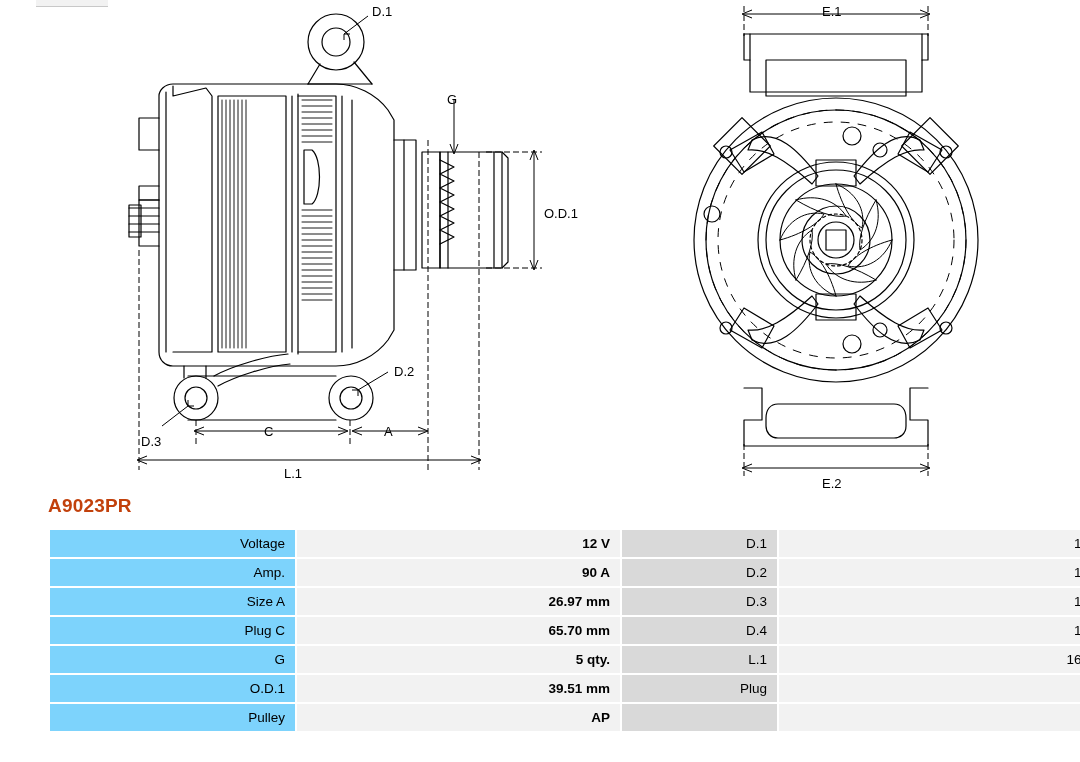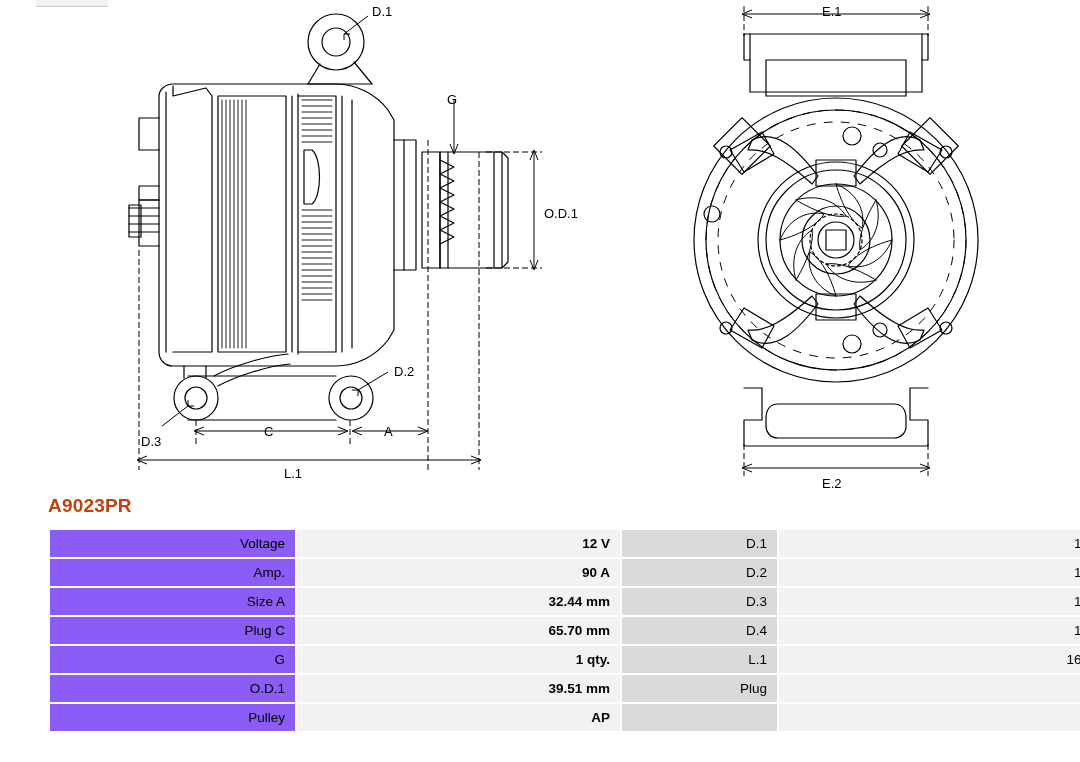--- a/index.html
+++ b/index.html
@@ -55,21 +55,21 @@
     width: 1056px;
     table-layout: fixed;
   }
   table.spec td {
     height: 27px;
     font-size: 13.5px;
     padding: 0 10px;
     vertical-align: middle;
   }
   td.label {
-    background: #8b5cf6;
+    background: #7dd3fc;
     text-align: right;
     width: 225px;
   }
   td.value {
     background: #f2f2f2;
     text-align: right;
     width: 303px;
     font-weight: bold;
   }
   td.label2 {
@@ -321,33 +321,33 @@
           <td class="value2">10.50 mm</td>
         </tr>
         <tr>
           <td class="label">Amp.</td>
           <td class="value">90 A</td>
           <td class="label2">D.2</td>
           <td class="value2">10.50 mm</td>
         </tr>
         <tr>
           <td class="label">Size A</td>
-          <td class="value">32.44 mm</td>
+          <td class="value">26.97 mm</td>
           <td class="label2">D.3</td>
           <td class="value2">13.50 mm</td>
         </tr>
         <tr>
           <td class="label">Plug C</td>
           <td class="value">65.70 mm</td>
           <td class="label2">D.4</td>
           <td class="value2">13.50 mm</td>
         </tr>
         <tr>
           <td class="label">G</td>
-          <td class="value">1 qty.</td>
+          <td class="value">5 qty.</td>
           <td class="label2">L.1</td>
           <td class="value2">166.00 mm</td>
         </tr>
         <tr>
           <td class="label">O.D.1</td>
           <td class="value">39.51 mm</td>
           <td class="label2">Plug</td>
           <td class="value2">PL_3402</td>
         </tr>
         <tr>

